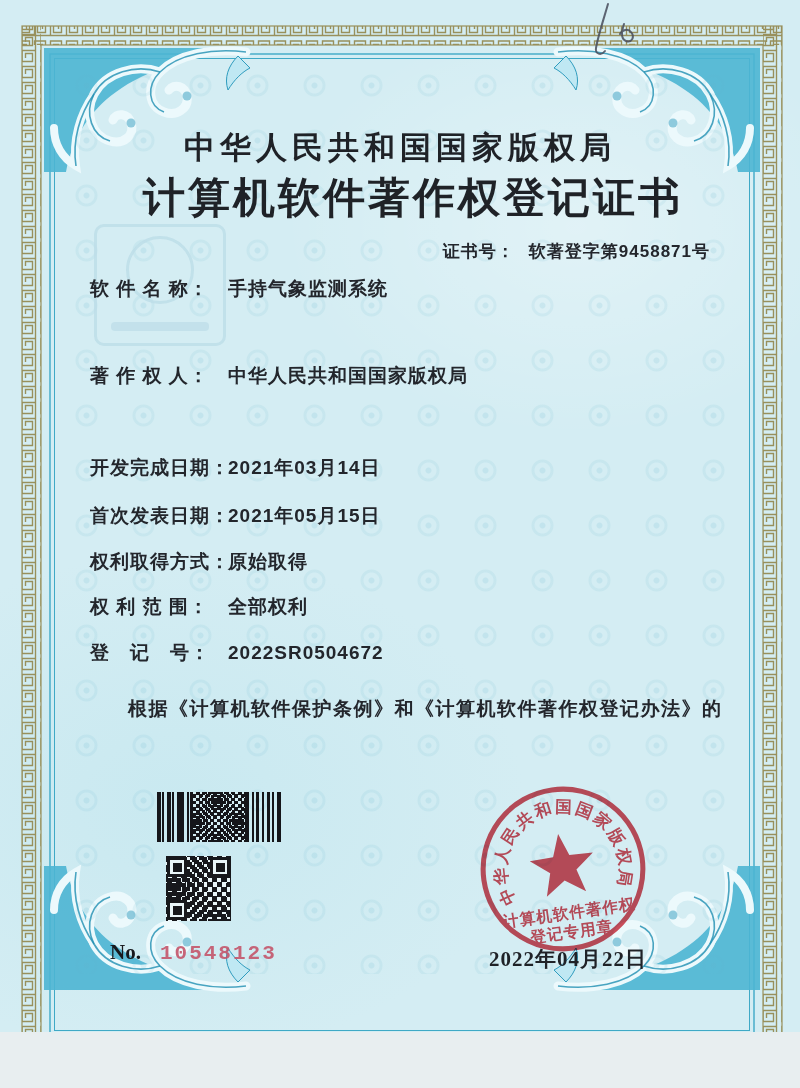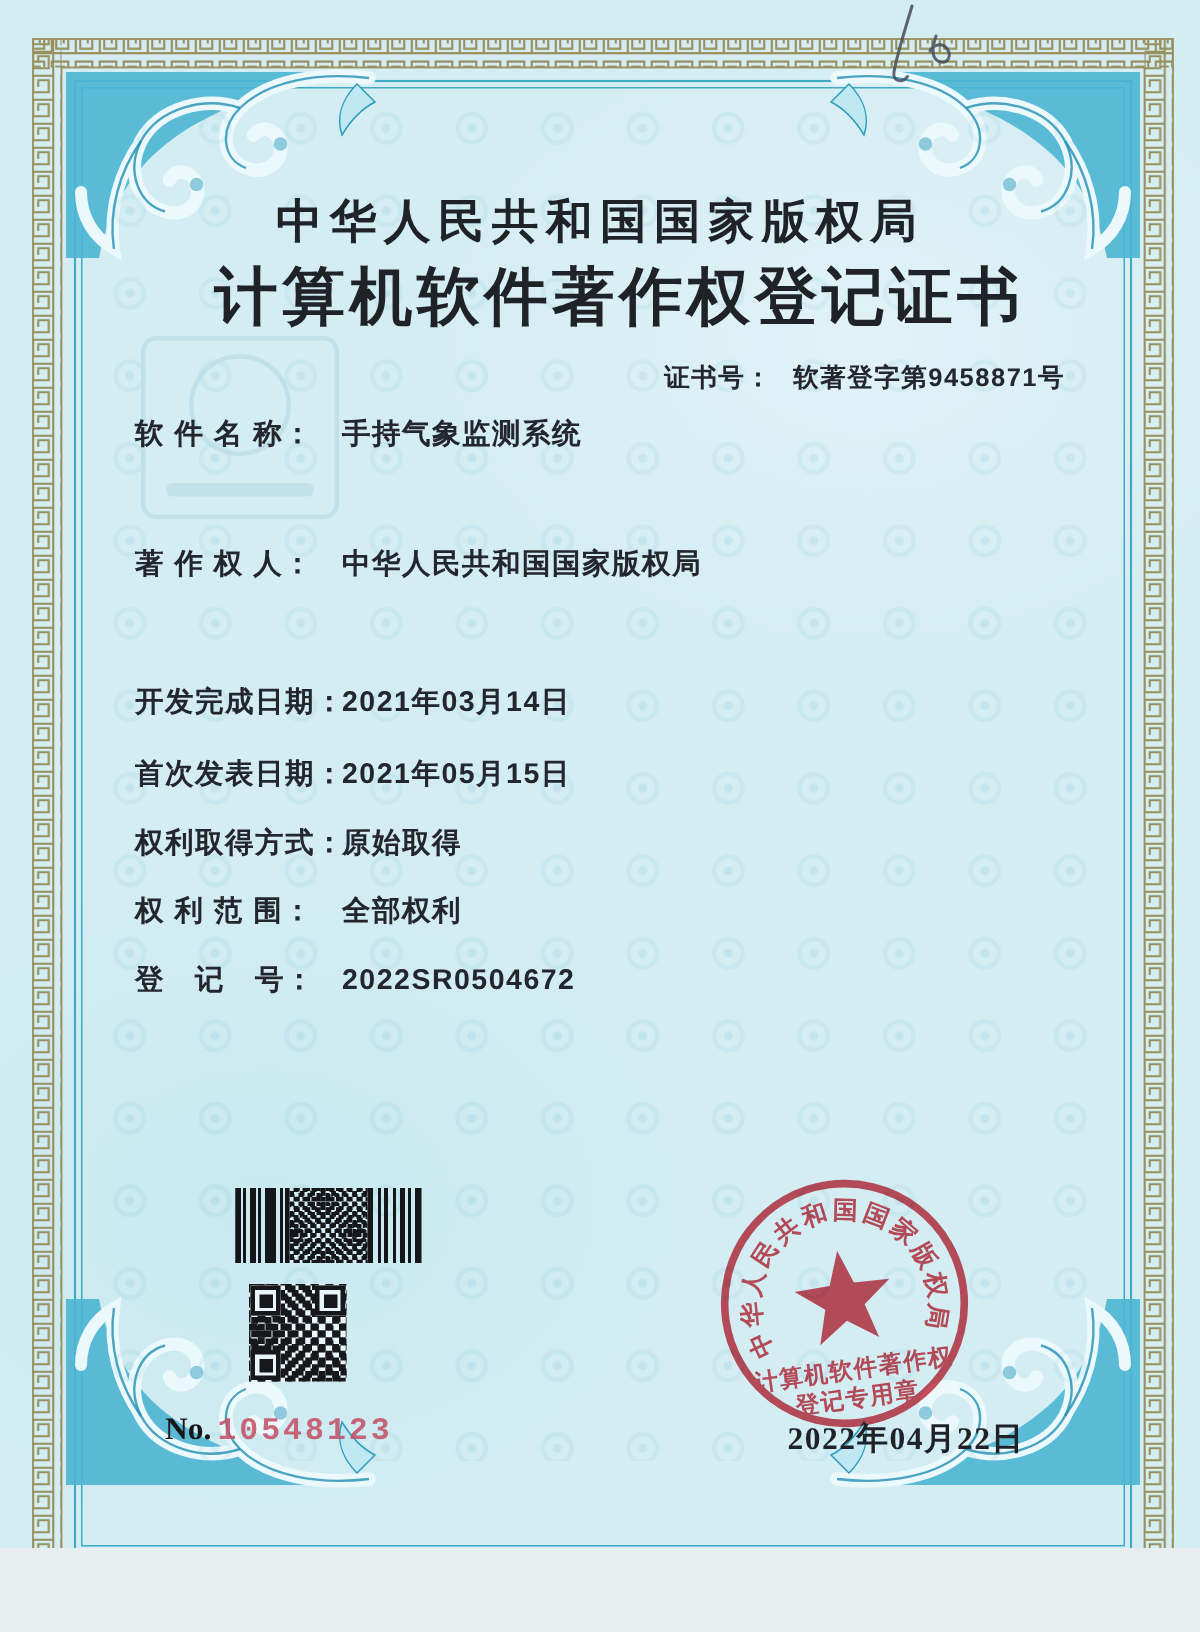--- a/index.html
+++ b/index.html
@@ -57,30 +57,30 @@
       conic-gradient(#17181c 25%, transparent 0 50%, #17181c 0 75%, transparent 0) 1px 1px/10px 10px,
       conic-gradient(#17181c 25%, transparent 0 50%, #17181c 0 75%, transparent 0) 6px 4px/9px 9px,
       #e9f5f8;}
   .qr .finder{position:absolute;width:14px;height:14px;border:3px solid #17181c;background:#e9f5f8;}
   .qr .finder::after{content:"";position:absolute;inset:2.5px;background:#17181c;}
   .qr .finder.tl{left:1px;top:1px;}
   .qr .finder.tr{right:1px;top:1px;}
   .qr .finder.bl{left:1px;bottom:1px;}
 
   .serial{position:absolute;left:110px;top:940px;font-size:21px;white-space:nowrap;}
-  .serial .no{font-family:"Liberation Serif",serif;font-weight:700;margin-right:4px;color:#17181c;}
+  .serial .no{font-family:"Liberation Serif",serif;font-weight:700;margin-right:19px;color:#17181c;}
   .serial .num{font-family:"Liberation Mono",monospace;font-weight:700;color:#c4566b;letter-spacing:2px;opacity:.9;}
 
   .seal{position:absolute;left:472px;top:778px;width:182px;height:182px;mix-blend-mode:multiply;opacity:.93;}
   .seal-ring{fill:none;stroke:#d5414e;stroke-width:5;}
   .seal-ring-text{fill:#d5414e;font-size:16.5px;font-weight:700;letter-spacing:2.5px;font-family:"Liberation Sans",sans-serif;}
   .seal-line{fill:#d5414e;font-size:15.5px;font-weight:700;text-anchor:middle;letter-spacing:1px;font-family:"Liberation Sans",sans-serif;}
   .seal-star{fill:#d5414e;}
   .issue-date{position:absolute;left:489px;top:945px;font-size:21px;font-weight:700;letter-spacing:1px;
-    font-family:"Liberation Serif",serif;color:#1f2227;white-space:nowrap;margin-left:36px;}
+    font-family:"Liberation Serif",serif;color:#1f2227;white-space:nowrap;}
 </style>
 </head>
 <body>
 
 <div class="page">
 
   <svg class="frame-svg" width="800" height="1088" aria-hidden="true">
     <defs>
       <pattern id="gkH" width="16" height="19" patternUnits="userSpaceOnUse">
         <path d="M0,16.5 H16 M2.5,16.5 V3 H13.5 V13.5 H5.5 V6.5 H10.5 V10" fill="none" stroke="#98905c" stroke-width="1.4"></path>
@@ -157,20 +157,21 @@
   <div class="row" style="top:549px">
     <span class="lab">权利取得方式：</span><span class="val">原始取得</span>
   </div>
   <div class="row" style="top:594px">
     <span class="lab">权 利 范 围：</span><span class="val">全部权利</span>
   </div>
   <div class="row" style="top:640px">
     <span class="lab">登　记　号：</span><span class="val">2022SR0504672</span>
   </div>
 
+  <div class="stmt" style="top:696px;text-indent:40px">根据《计算机软件保护条例》和《计算机软件著作权登记办法》的</div>
 
   <div class="barcode">
     <div class="bc-matrix"></div>
   </div>
   <div class="qr">
     <div class="finder tl"></div>
     <div class="finder tr"></div>
     <div class="finder bl"></div>
   </div>
 

